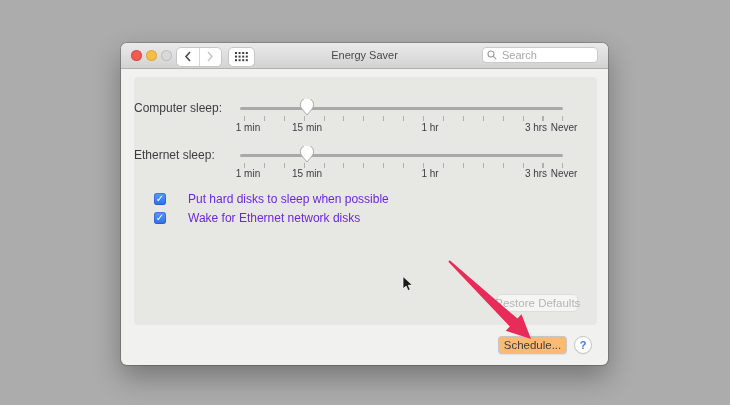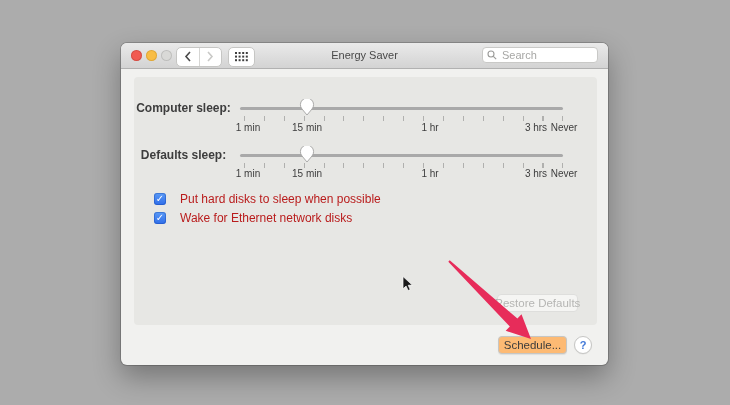--- a/index.html
+++ b/index.html
@@ -50,39 +50,39 @@
     border:none;outline:none;background:transparent;width:100%;
     font-size:11px;color:#444;font-family:"Liberation Sans","DejaVu Sans",sans-serif;
   }
   .searchfield input::placeholder{color:#a7a7a5;}
   
   .panel{
     position:absolute;left:13px;top:34px;width:463px;height:248px;
     background:#e7e7e4;border-radius:4px;
   }
   .slider-label{
-    position:absolute;width:99px;text-align:center;font-size:12px;color:#3d3d3d;font-weight:bold;
+    position:absolute;width:99px;text-align:left;font-size:12px;color:#3d3d3d;
   }
   .track{position:absolute;left:106px;width:323px;height:3px;background:#a9a9a9;border-radius:2px;}
   .thumb{position:absolute;width:16px;height:17px;}
   .ticks{
     position:absolute;left:110px;width:322px;height:5px;
     background:repeating-linear-gradient(90deg,#b0b0ae 0,#b0b0ae 1px,transparent 1px,transparent 19.9px);
   }
   .ticklabel{
     position:absolute;transform:translateX(-50%);font-size:10px;color:#3d3d3d;white-space:nowrap;
   }
   .cbrow{position:absolute;left:20px;height:14px;display:flex;align-items:center;}
   .cbox{
     width:12px;height:12px;border-radius:3px;
     background:linear-gradient(#5b9bf6,#2f6de9);
     box-shadow:inset 0 0 0 1px rgba(20,70,170,0.4);
     color:#fff;font-size:10px;line-height:12px;text-align:center;font-weight:bold;
   }
-  .cblabel{margin-left:14px;font-size:12px;color:#b91c1c;white-space:nowrap;}
+  .cblabel{margin-left:22px;font-size:12px;color:#6d28d9;white-space:nowrap;}
   .btn{
     position:absolute;box-sizing:border-box;border-radius:4px;font-size:11.5px;
     display:flex;align-items:center;justify-content:center;white-space:nowrap;
   }
   .btn.disabled{
     background:#f5f5f3;border:1px solid #dededc;color:#b5b5b3;
     left:363px;top:217px;width:81px;height:18px;
   }
   .btn.schedule{
     background:#fdba74;border:1px solid #c6c6c4;color:#3c3c3c;
@@ -160,21 +160,21 @@
           <path d="M8,16 L3,10 A6.6,6.6 0 1 1 13,10 Z" fill="#ffffff" stroke="#a3a3a1" stroke-width="0.9" stroke-linejoin="round"></path>
         </svg>
       </div>
       <div class="ticks" style="top:39px;"></div>
       <div class="ticklabel" style="left:114px;top:45px;">1 min</div>
       <div class="ticklabel" style="left:173px;top:45px;">15 min</div>
       <div class="ticklabel" style="left:296px;top:45px;">1 hr</div>
       <div class="ticklabel" style="left:402px;top:45px;">3 hrs</div>
       <div class="ticklabel" style="left:430px;top:45px;">Never</div>
 
-      <div class="slider-label" style="left:0;top:71px;">Defaults sleep:</div>
+      <div class="slider-label" style="left:0;top:71px;">Ethernet sleep:</div>
       <div class="track" style="top:77px;"></div>
       <div class="thumb" style="left:165px;top:69px;">
         <svg width="16" height="17" viewBox="0 0 16 17">
           <path d="M8,16 L3,10 A6.6,6.6 0 1 1 13,10 Z" fill="#ffffff" stroke="#a3a3a1" stroke-width="0.9" stroke-linejoin="round"></path>
         </svg>
       </div>
       <div class="ticks" style="top:86px;"></div>
       <div class="ticklabel" style="left:114px;top:91px;">1 min</div>
       <div class="ticklabel" style="left:173px;top:91px;">15 min</div>
       <div class="ticklabel" style="left:296px;top:91px;">1 hr</div>

